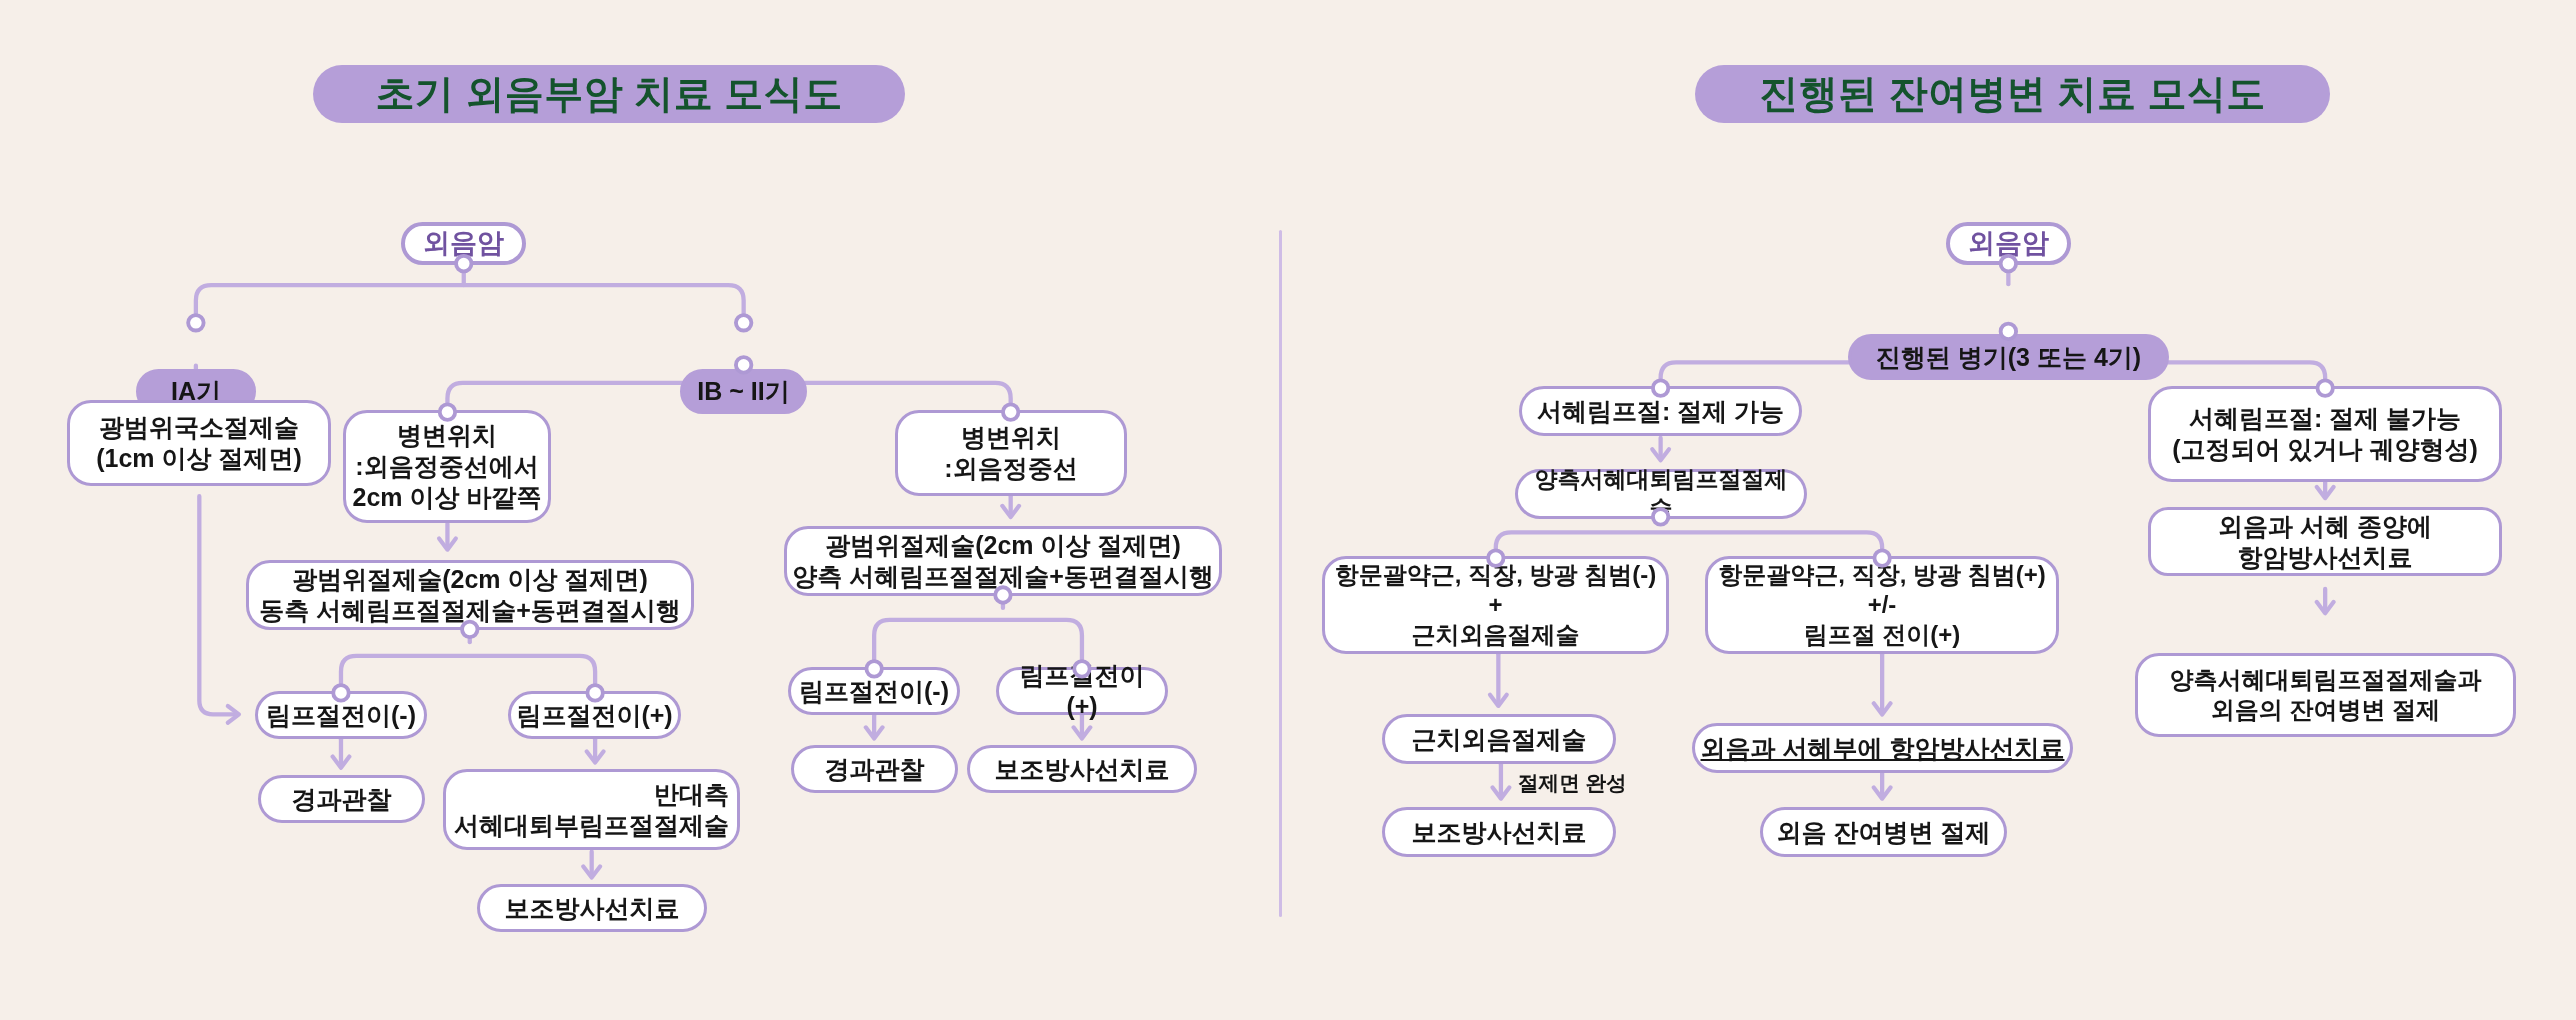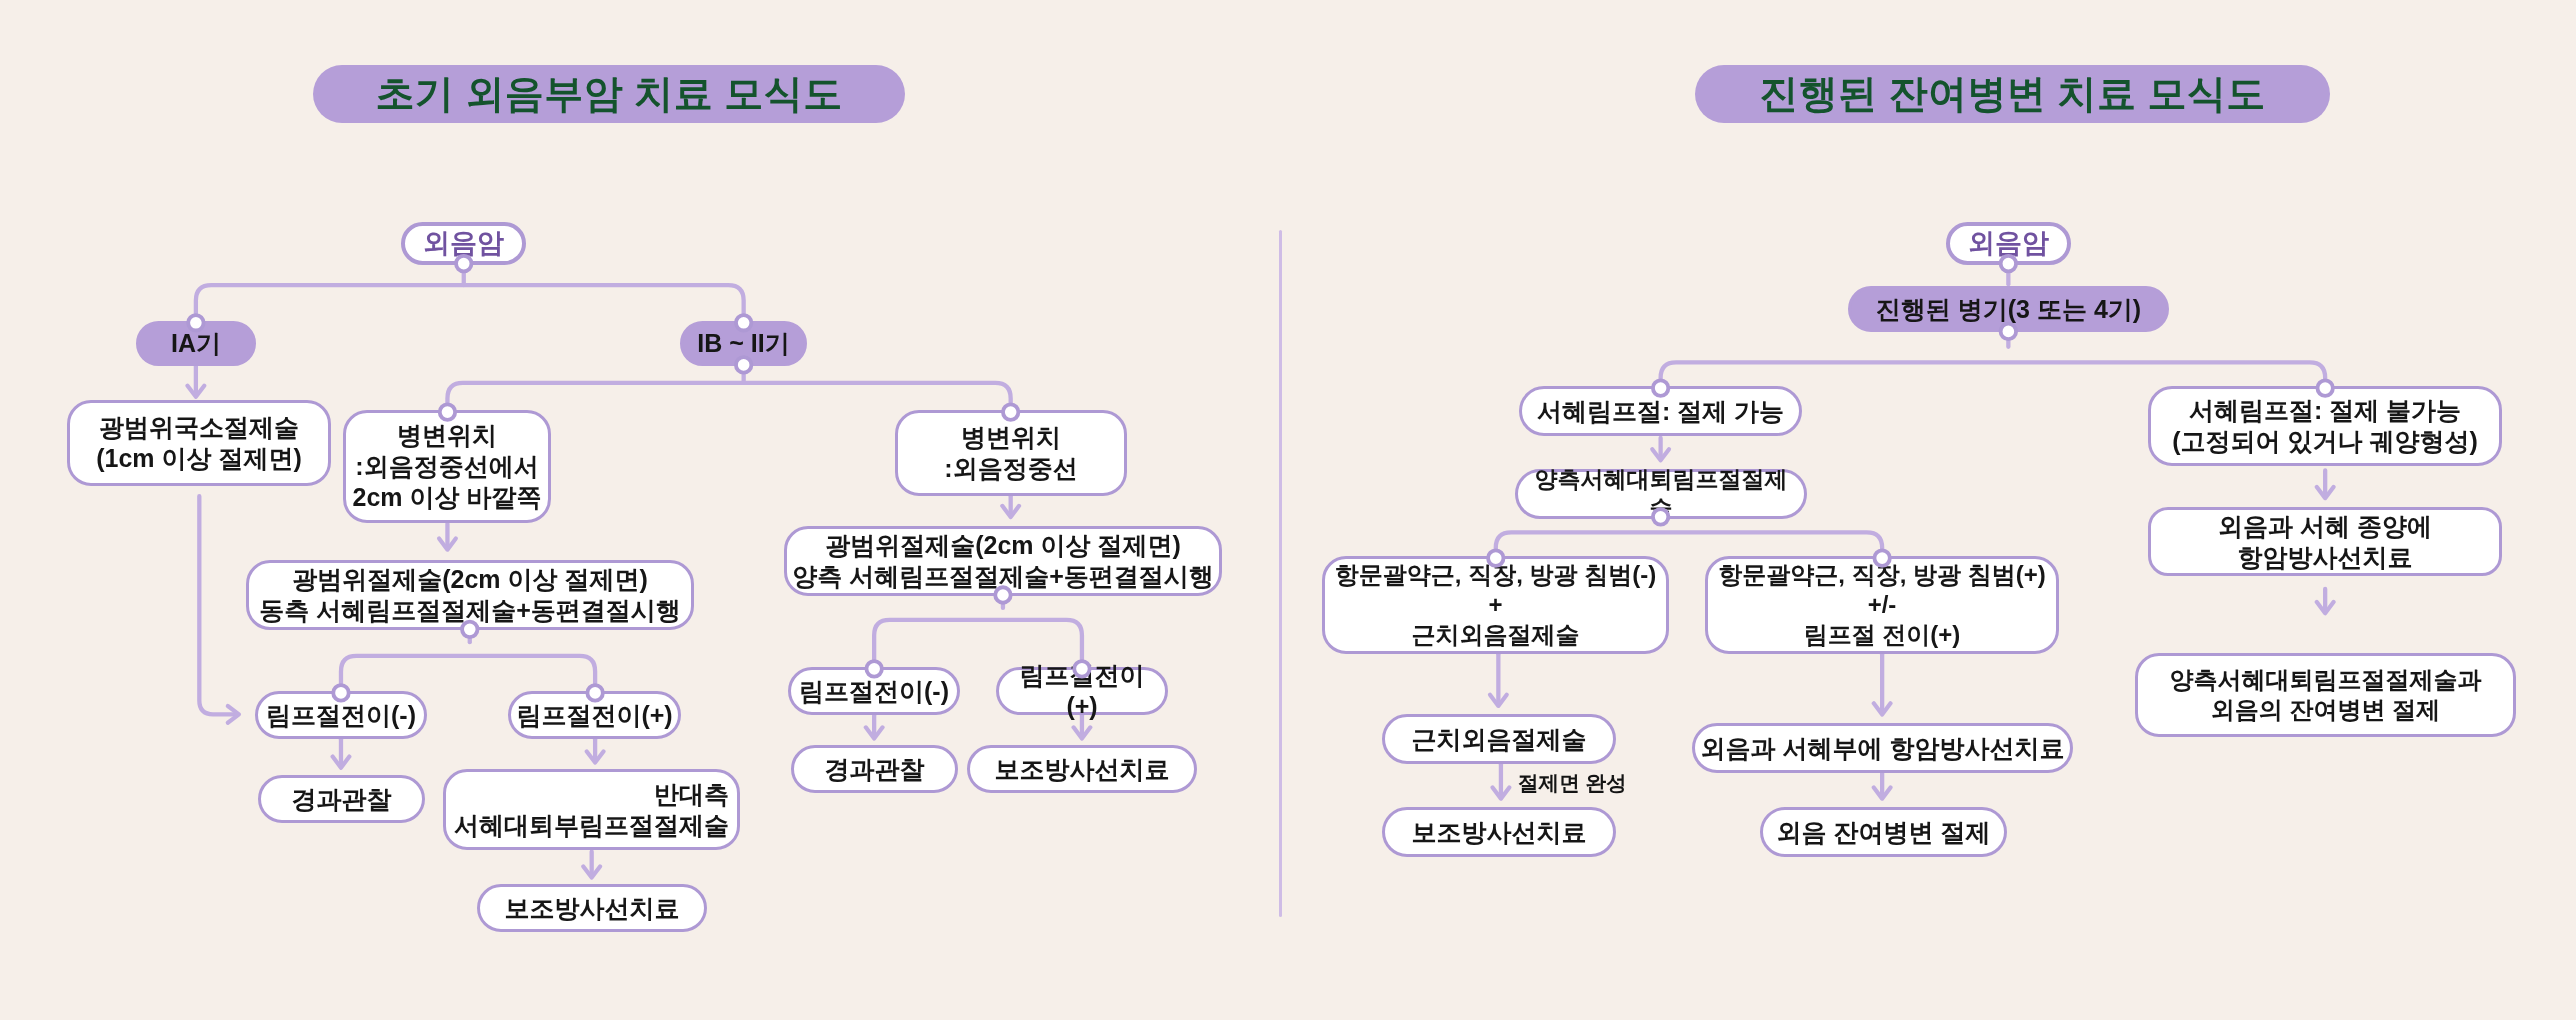--- a/index.html
+++ b/index.html
@@ -15,21 +15,21 @@
   .n{
     position:absolute;z-index:2;box-sizing:border-box;
     display:flex;align-items:center;justify-content:center;
     text-align:center;white-space:pre-line;
     background:#ffffff;border:3.4px solid #ae99d4;
     color:#161616;font-weight:700;font-size:25px;line-height:1.24;
     padding:1.7px 5.2px;
   }
   .stadium{border-radius:858px;}
   .rbox{border-radius:24px;}
-  .fill{background:#b59ed8;border-color:#b59ed8;}
+  .fill{background:#b59ed8;border-color:#b59ed8;margin-top:48px;}
   .root{color:#7052a0;border-width:4.3px;font-size:27px;}
   .title{
     background:#b59ed8;border:none;border-radius:858px;
     font-size:39px;font-weight:700;color:#14532d;letter-spacing:0.4px;
   }
   .edge-label{
     position:absolute;z-index:2;font-size:20.6px;font-weight:600;color:#141414;
     white-space:nowrap;
   }
   .divider{
@@ -130,21 +130,21 @@
   <div class="n title" style="left:1695px;top:65px;width:635px;height:58px;">진행된 잔여병변 치료 모식도</div>
 
   <div class="n stadium root" style="left:1946px;top:222px;width:125px;height:43px;">외음암</div>
 
   <div class="n stadium fill" style="left:1848px;top:286px;width:321px;height:46px;">진행된 병기(3 또는 4기)</div>
 
   <div class="n stadium" style="left:1519px;top:386px;width:283px;height:50px;">서혜림프절: 절제 가능</div>
 
   <div class="n stadium" style="left:1515px;top:469px;width:292px;height:50px;font-size:23px;">양측서혜대퇴림프절절제술</div>
 
-  <div class="n rbox" style="left:2148px;top:386px;width:354px;height:80px;">서혜림프절: 절제 불가능
+  <div class="n rbox" style="left:2148px;top:386px;width:354px;height:96px;">서혜림프절: 절제 불가능
 (고정되어 있거나 궤양형성)</div>
 
   <div class="n rbox" style="left:1322px;top:556px;width:347px;height:98px;font-size:24px;">항문괄약근, 직장, 방광 침범(-)
 +
 근치외음절제술</div>
 
   <div class="n rbox" style="left:1705px;top:556px;width:354px;height:98px;font-size:24px;">항문괄약근, 직장, 방광 침범(+)
 +/-
 림프절 전이(+)</div>
 
@@ -153,21 +153,21 @@
 
   <div class="n rbox" style="left:2135px;top:622px;width:381px;height:84px;font-size:24px;margin-top:31px;">양측서혜대퇴림프절절제술과
 외음의 잔여병변 절제</div>
 
   <div class="n stadium" style="left:1382px;top:714px;width:234px;height:50px;">근치외음절제술</div>
 
   <div class="edge-label" style="left:1518px;top:769px;">절제면 완성</div>
 
   <div class="n stadium" style="left:1382px;top:807px;width:234px;height:50px;">보조방사선치료</div>
 
-  <div class="n stadium" style="left:1692px;top:723px;width:381px;height:50px;">외음과 서혜부에 항암방사선치료</div>
+  <div class="n stadium" style="left:1692px;top:723px;width:381px;height:50px;text-decoration:underline;">외음과 서혜부에 항암방사선치료</div>
 
   <div class="n stadium" style="left:1760px;top:807px;width:247px;height:50px;">외음 잔여병변 절제</div>
 
   <svg class="layer dots" width="2576" height="1020" viewBox="0 0 3000 1188">
     <g fill="#ffffff" stroke="#ae99d4" stroke-width="4.5">
       <circle cx="540" cy="307" r="9"></circle>
       <circle cx="228" cy="376" r="9"></circle>
       <circle cx="866" cy="376" r="9"></circle>
       <circle cx="866" cy="425" r="9"></circle>
       <circle cx="521" cy="480" r="9"></circle>

